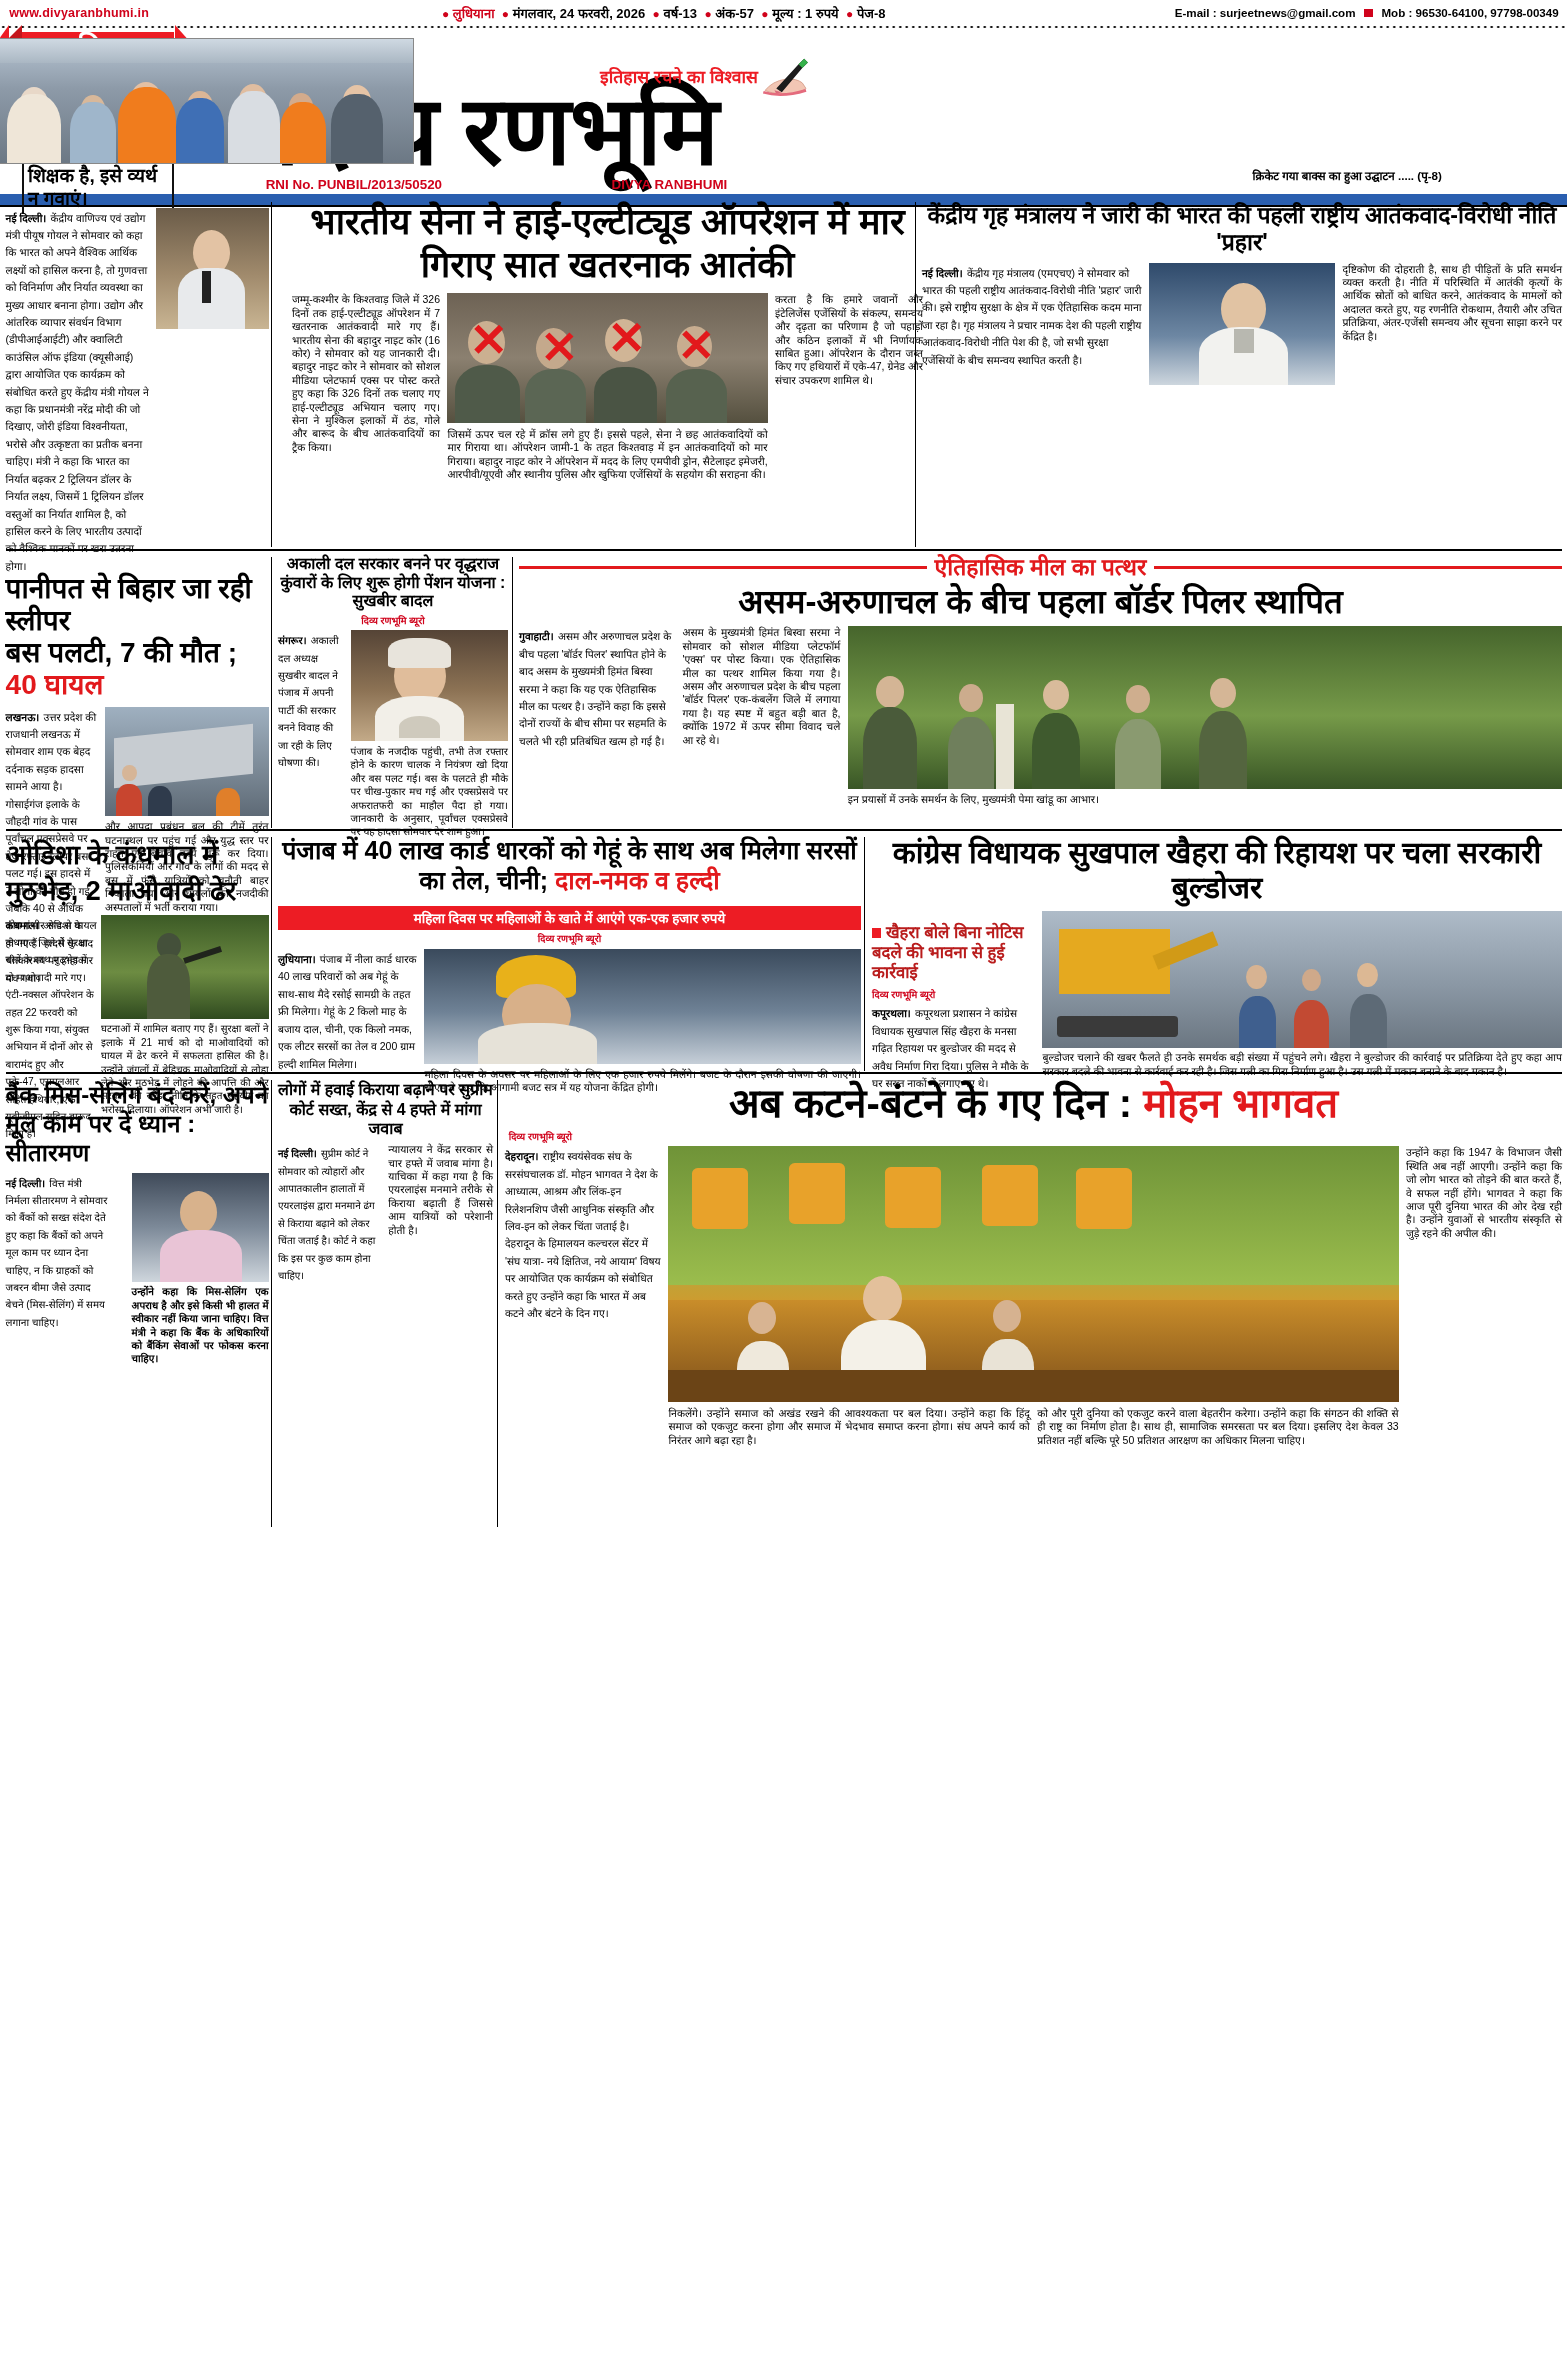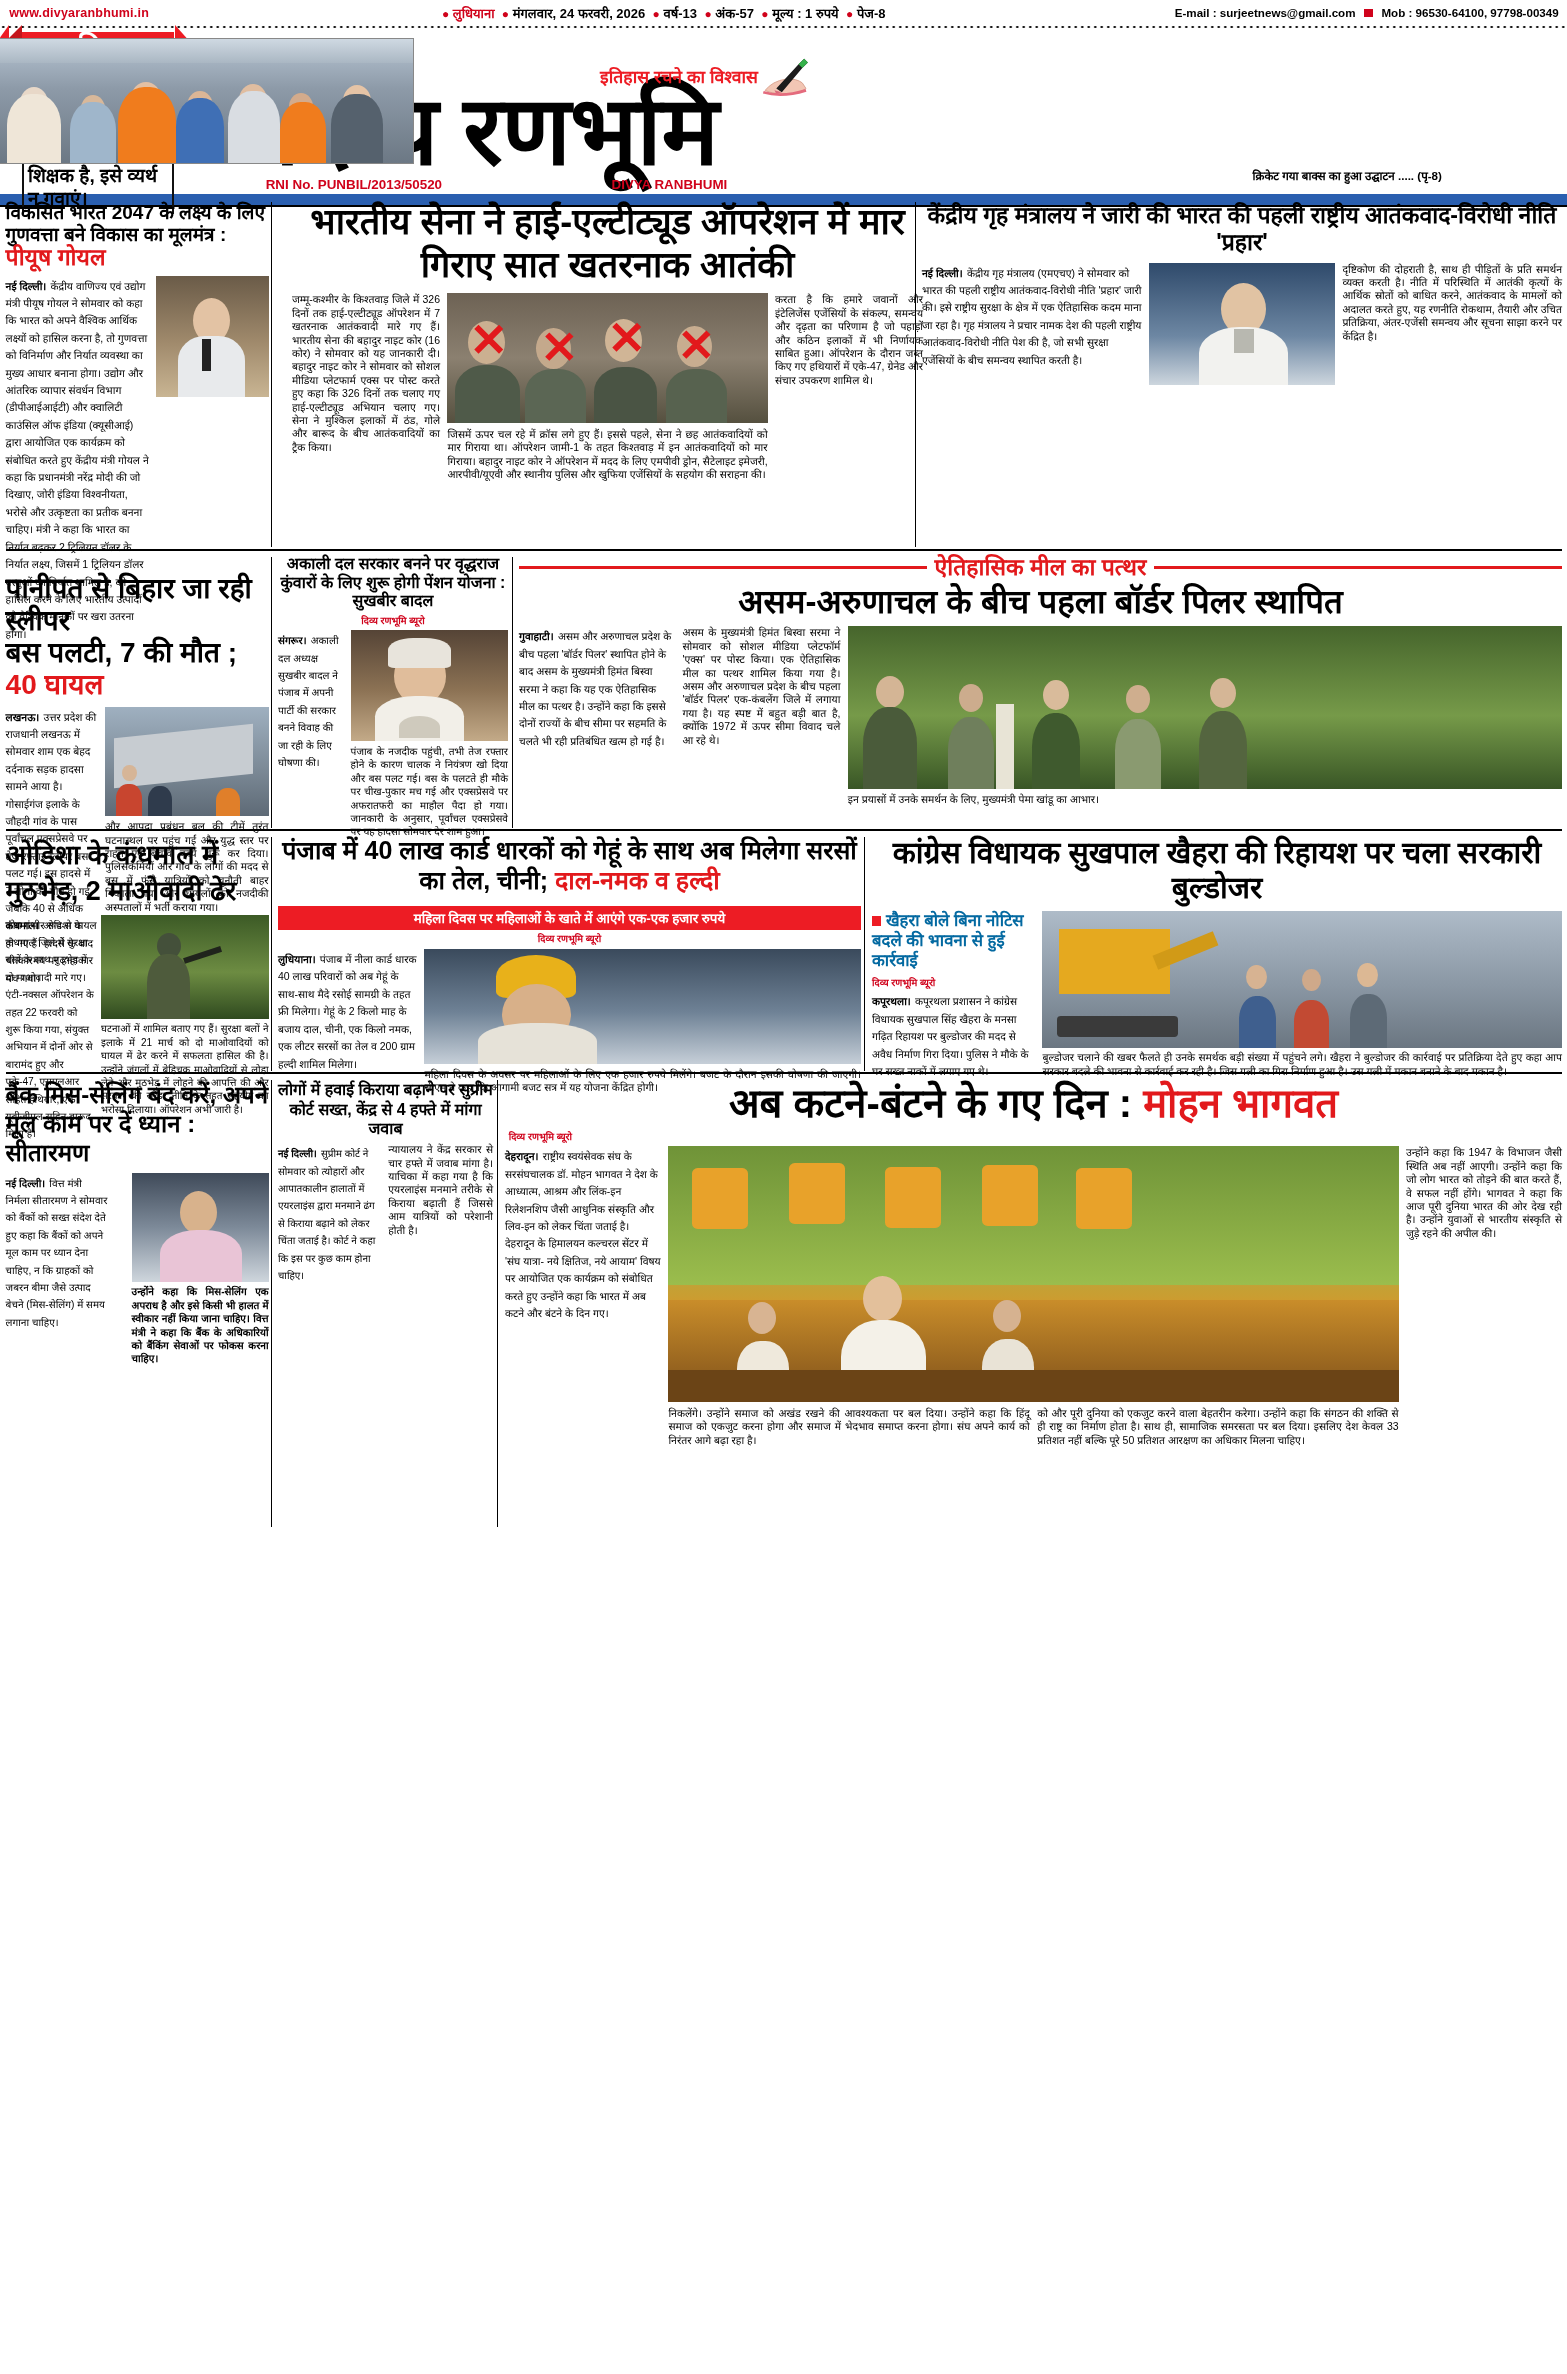--- a/index.html
+++ b/index.html
@@ -137,21 +137,21 @@
 
   .x-mark{position:absolute;color:#e2191c;font-weight:bold;line-height:1;}
 
   
   .band{ position:absolute; }
   .kicker-box{
     background:#ed1c24;color:#fff;font-weight:bold;font-size:14px;
     padding:2.8px 5.6px; text-align:center;
   }
   .subhead-red{
-    color:#0369a1; font-weight:bold; font-size:18.6px; line-height:22px;
+    color:#b91c1c; font-weight:bold; font-size:18.6px; line-height:22px;margin-top:12px;
   }
   .bullet-sq{display:inline-block;width:9.3px;height:9.3px;background:#ed1c24;margin-right:4.6px;}
 </style>
 </head>
 <body>
 
 <div class="page">
 
   <div class="topbar">
     <div class="site">www.divyaranbhumi.in</div>
@@ -221,24 +221,20 @@
     <div class="rniline">
       <span>RNI No. PUNBIL/2013/50520</span>
       <span>DIVYA RANBHUMI</span>
     </div>
   </div>
 
   <div class="bluebar"></div>
   <div class="thinrule"></div>
 
   <div class="band" style="left:5.6px;top:202px;width:263px;height:343px;">
-    <div class="hl hl-sm" style="font-size:19px;line-height:22px;">
-      <span>विकसित भारत 2047 के लक्ष्य के लिए गुणवत्ता बने विकास का मूलमंत्र :</span>
-      <span class="red" style="font-size:23px;">पीयूष गोयल</span>
-    </div>
     <div style="margin-top:5.6px;display:flex;gap:6.5px;">
       <div style="flex:1;">
         <span class="dateline" style="font-size:10.5px;">नई दिल्ली।</span>
         <span class="body-txt" style="font-size:10.5px;">केंद्रीय वाणिज्य एवं उद्योग मंत्री पीयूष गोयल ने सोमवार को कहा कि भारत को अपने वैश्विक आर्थिक लक्ष्यों को हासिल करना है, तो गुणवत्ता को विनिर्माण और निर्यात व्यवस्था का मुख्य आधार बनाना होगा। उद्योग और आंतरिक व्यापार संवर्धन विभाग (डीपीआईआईटी) और क्वालिटी काउंसिल ऑफ इंडिया (क्यूसीआई) द्वारा आयोजित एक कार्यक्रम को संबोधित करते हुए केंद्रीय मंत्री गोयल ने कहा कि प्रधानमंत्री नरेंद्र मोदी की जो दिखाए, जोरी इंडिया विश्वनीयता, भरोसे और उत्कृष्टता का प्रतीक बनना चाहिए। मंत्री ने कहा कि भारत का निर्यात बढ़कर 2 ट्रिलियन डॉलर के निर्यात लक्ष्य, जिसमें 1 ट्रिलियन डॉलर वस्तुओं का निर्यात शामिल है, को हासिल करने के लिए भारतीय उत्पादों को वैश्विक मानकों पर खरा उतरना होगा।</span>
       </div>
       <div class="photo p-indoor" style="width:113px;height:121px;">
         <div class="ph-in">
           <div style="position:absolute;inset:0;background:linear-gradient(180deg,#6a5b48,#a08a6c 55%,#c9b593);"></div>
           <div class="head" style="left:37px;top:22px;width:37px;height:45px;background:#e3c3a4;"></div>
           <div class="fig" style="left:22px;width:67px;height:61px;background:#e8eaec;border-radius:40% 40% 0 0;"></div>

